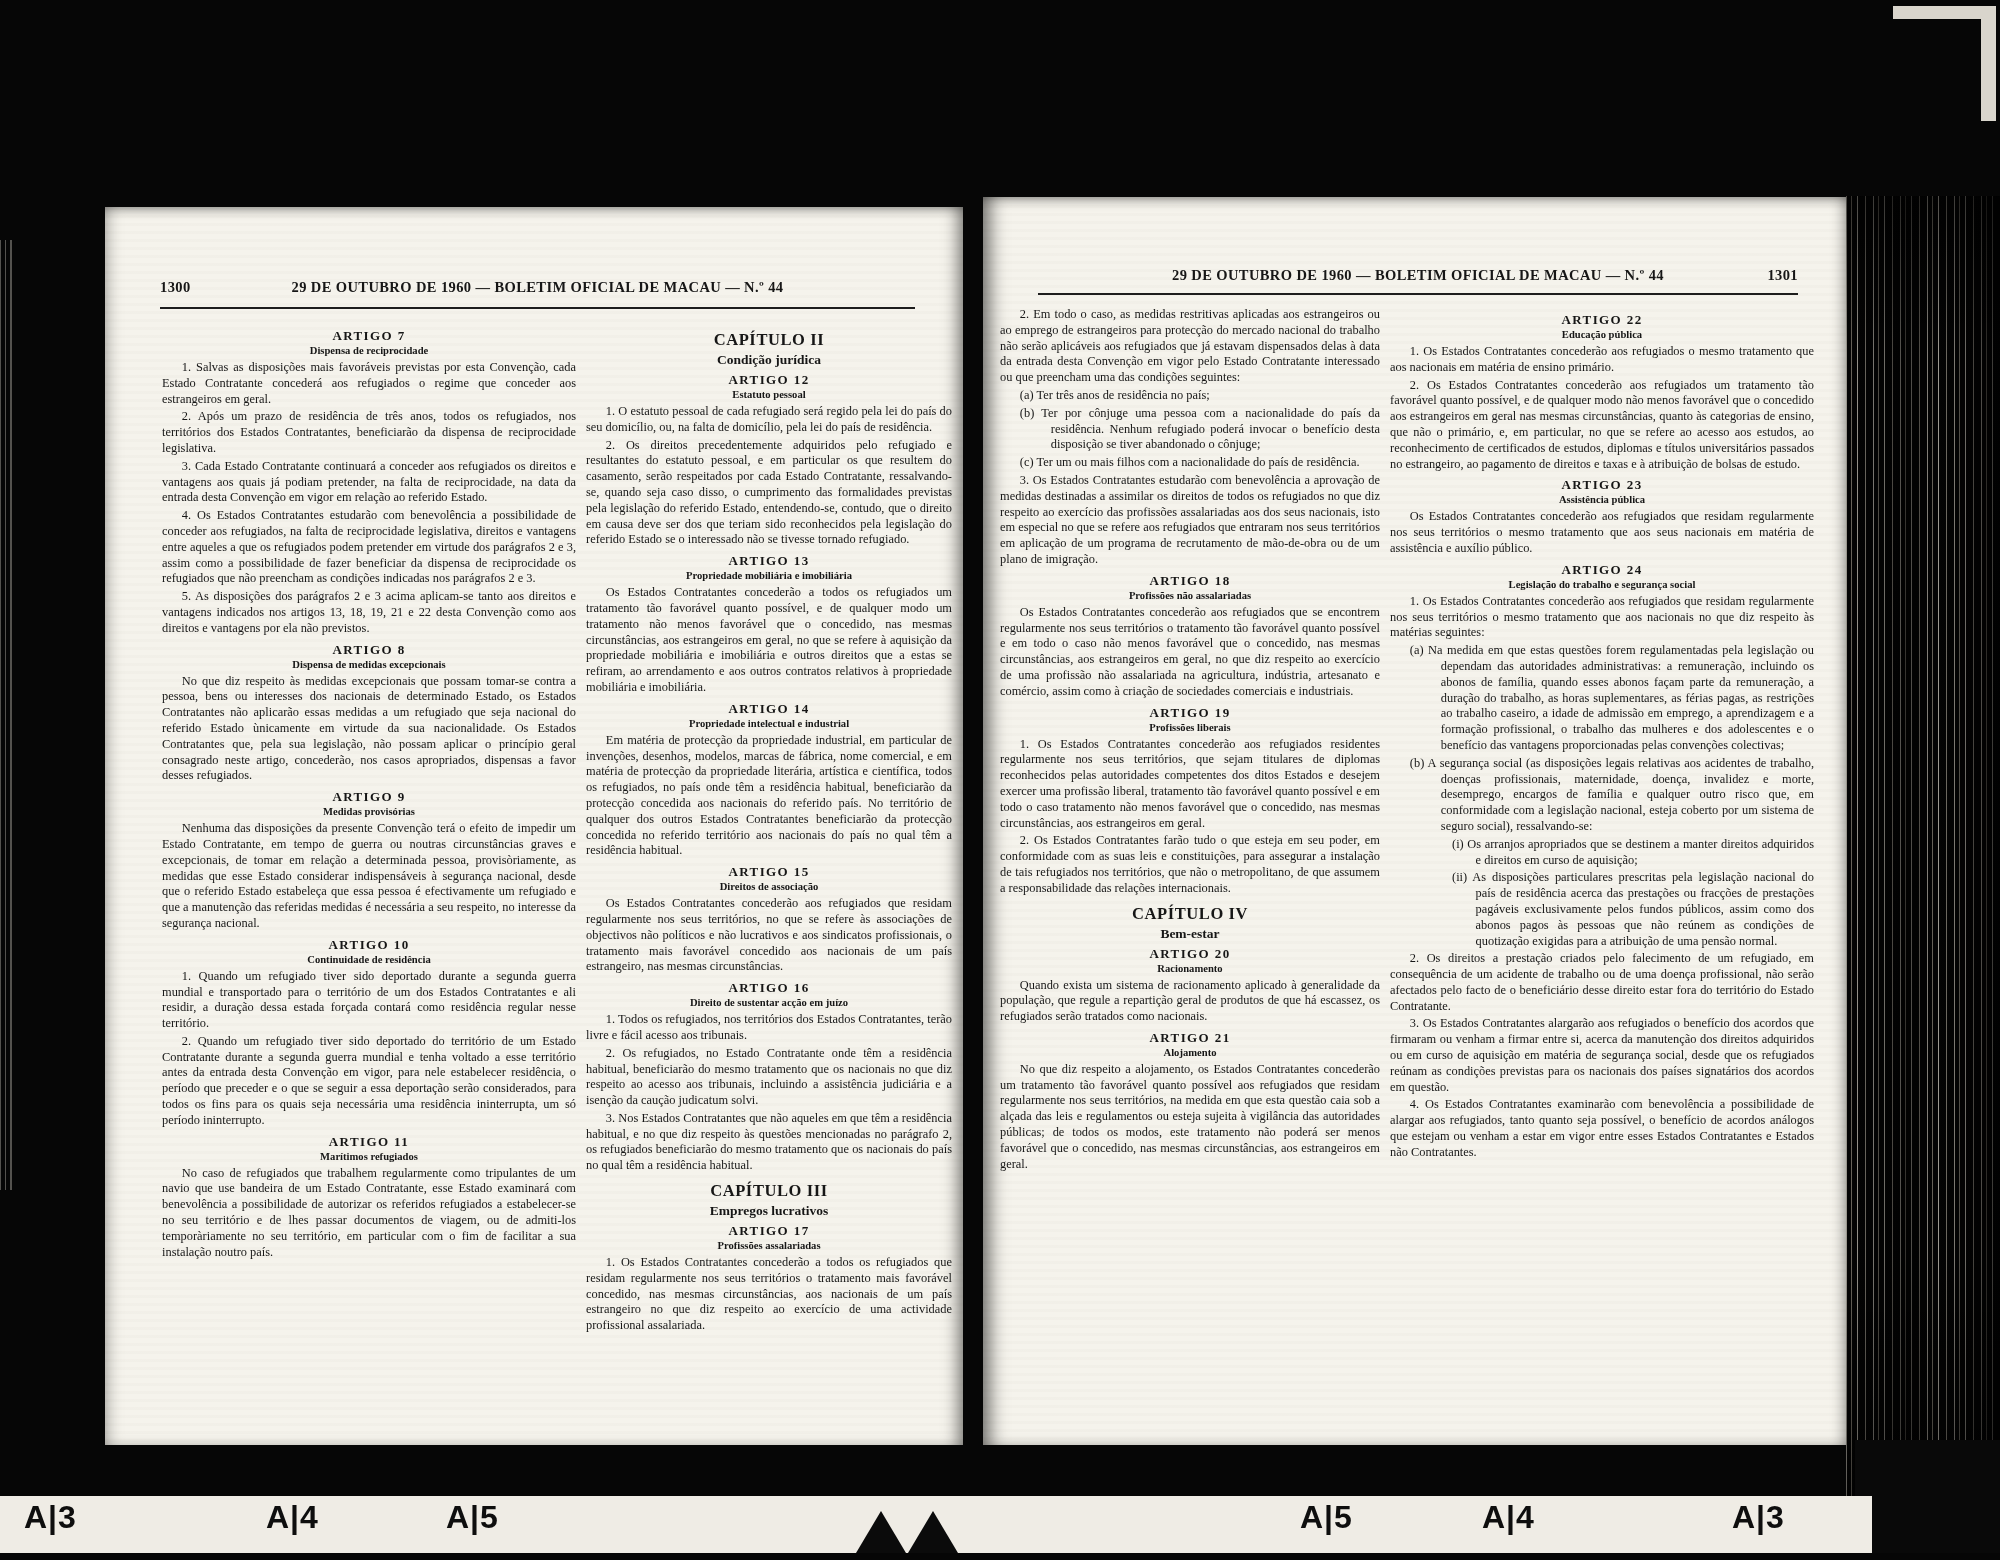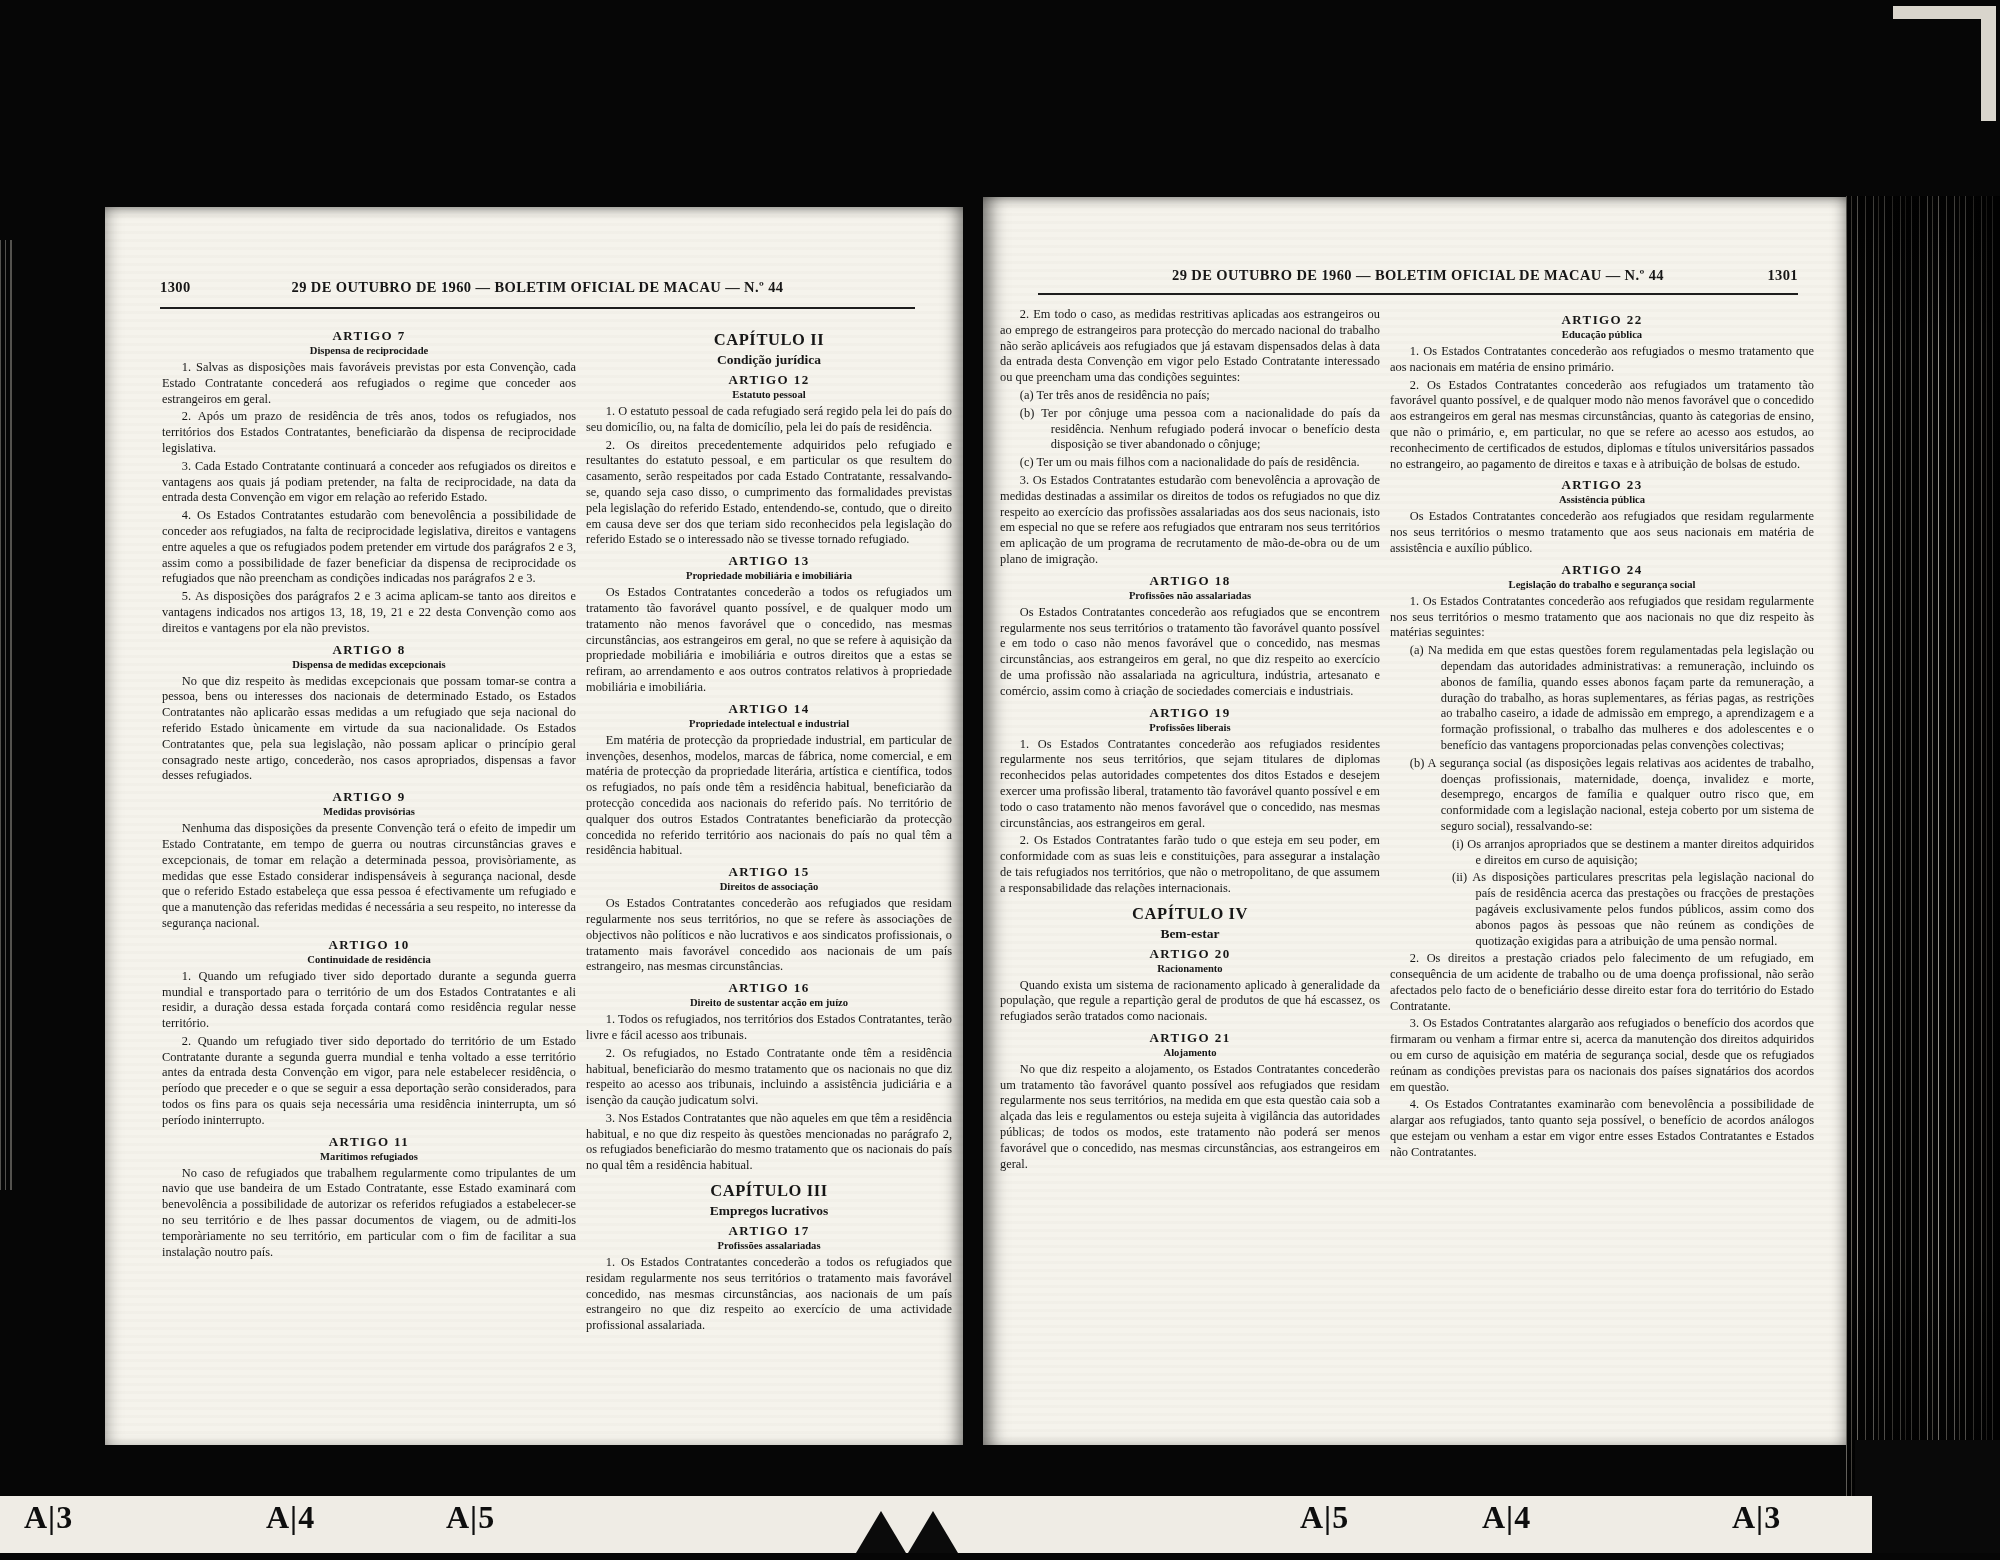--- a/index.html
+++ b/index.html
@@ -1,20 +1,20 @@
 <!DOCTYPE html>
 <html><head>
 <meta charset="utf-8">
 <style>
   html,body{margin:0;padding:0;background:#060606;width:2000px;height:1560px;overflow:hidden;}
   body{position:relative;font-family:"Liberation Serif","DejaVu Serif",serif;}
 
   
   #film-strip{position:absolute;left:0;top:1496px;width:1872px;height:57px;background:#efece5;}
-  #film-strip .mark{position:absolute;top:14px;font-family:Liberation Serif, serif;
+  #film-strip .mark{position:absolute;top:14px;font-family:Liberation Sans, sans-serif;
     font-weight:bold;font-size:32px;color:#0e0e0e;letter-spacing:1px;white-space:nowrap;}
   .tri{position:absolute;width:0;height:0;border-left:25px solid transparent;
     border-right:25px solid transparent;border-bottom:42px solid #0b0b0b;top:1511px;}
   #tri-1{left:856px;} #tri-2{left:908px;}
   #fore-edge{position:absolute;left:1846px;top:196px;width:154px;height:1322px;
     background:repeating-linear-gradient(90deg,#cfcabf 0 1.5px,#050505 1.5px 5px,#8f897d 5px 6px,
       #050505 6px 11px,#d8d3c8 11px 12.5px,#050505 12.5px 19px,#a29c90 19px 20px,#050505 20px 27px);}
   #fore-edge::after{content:'';position:absolute;inset:0;
     background:linear-gradient(90deg,rgba(0,0,0,.25),rgba(0,0,0,.65) 42%,rgba(0,0,0,.25) 58%,rgba(0,0,0,.78)),
                linear-gradient(180deg,rgba(0,0,0,.5),rgba(0,0,0,0) 12%,rgba(0,0,0,0) 80%,rgba(0,0,0,.45));}

